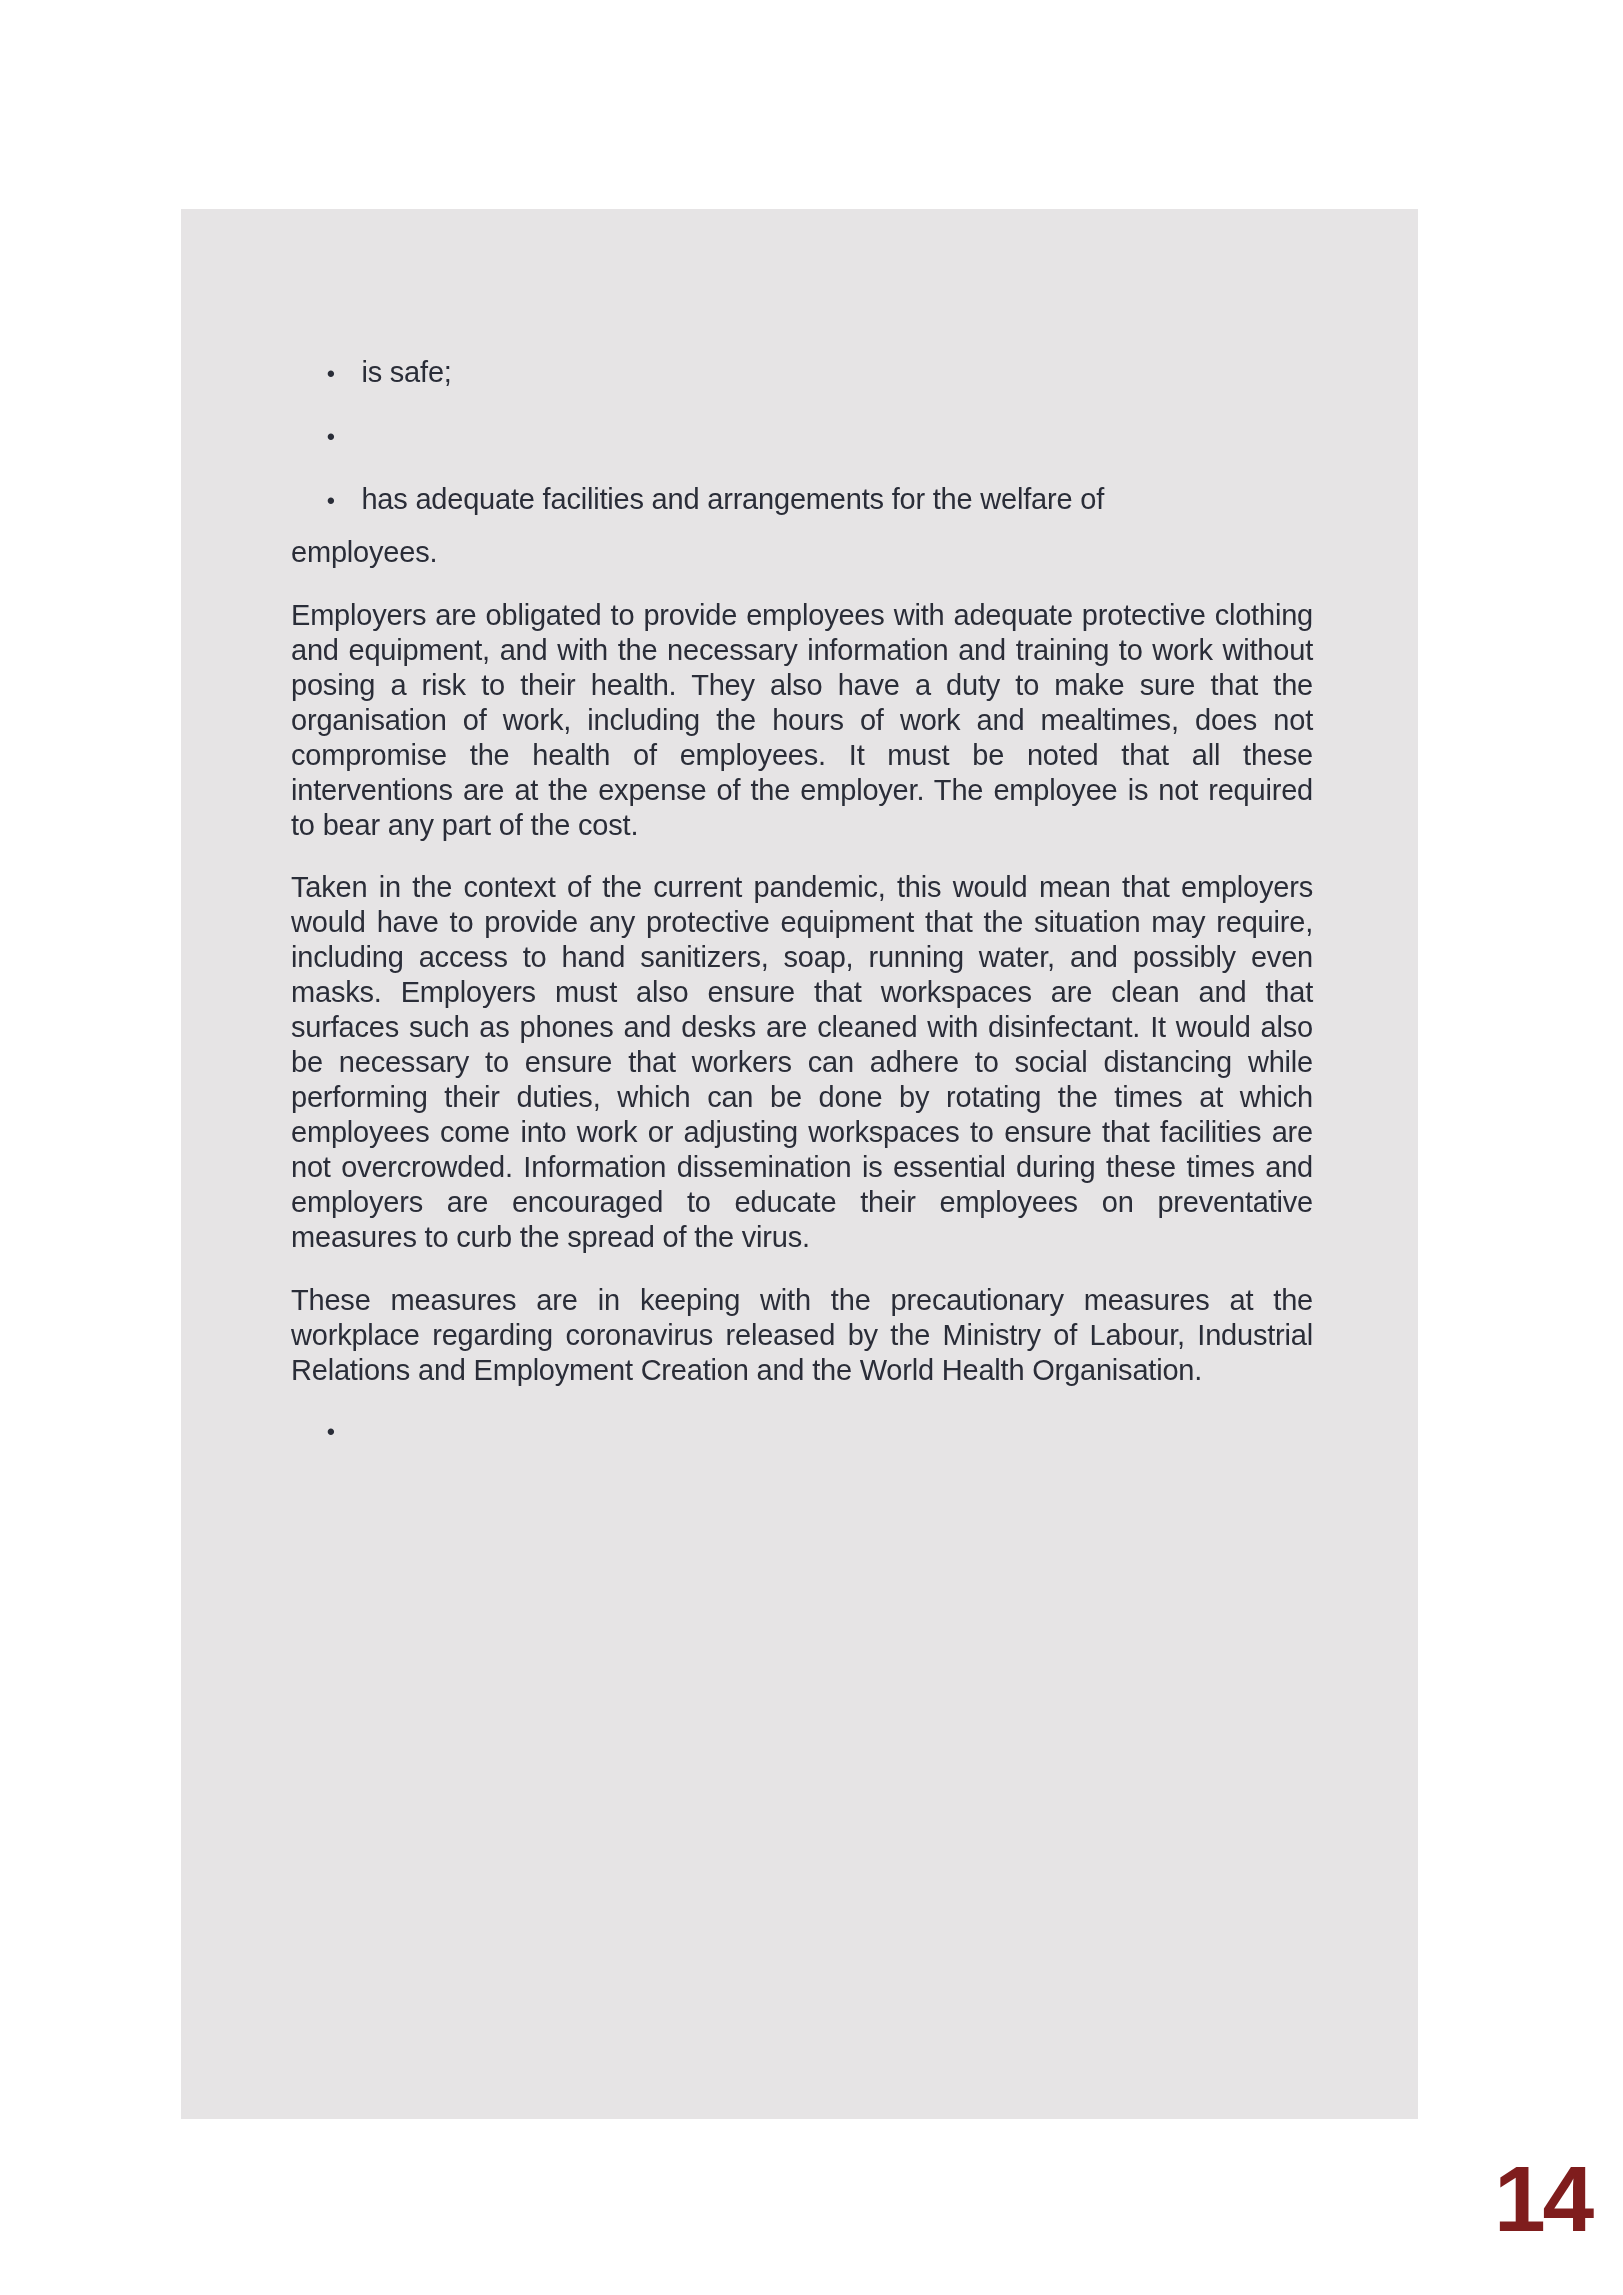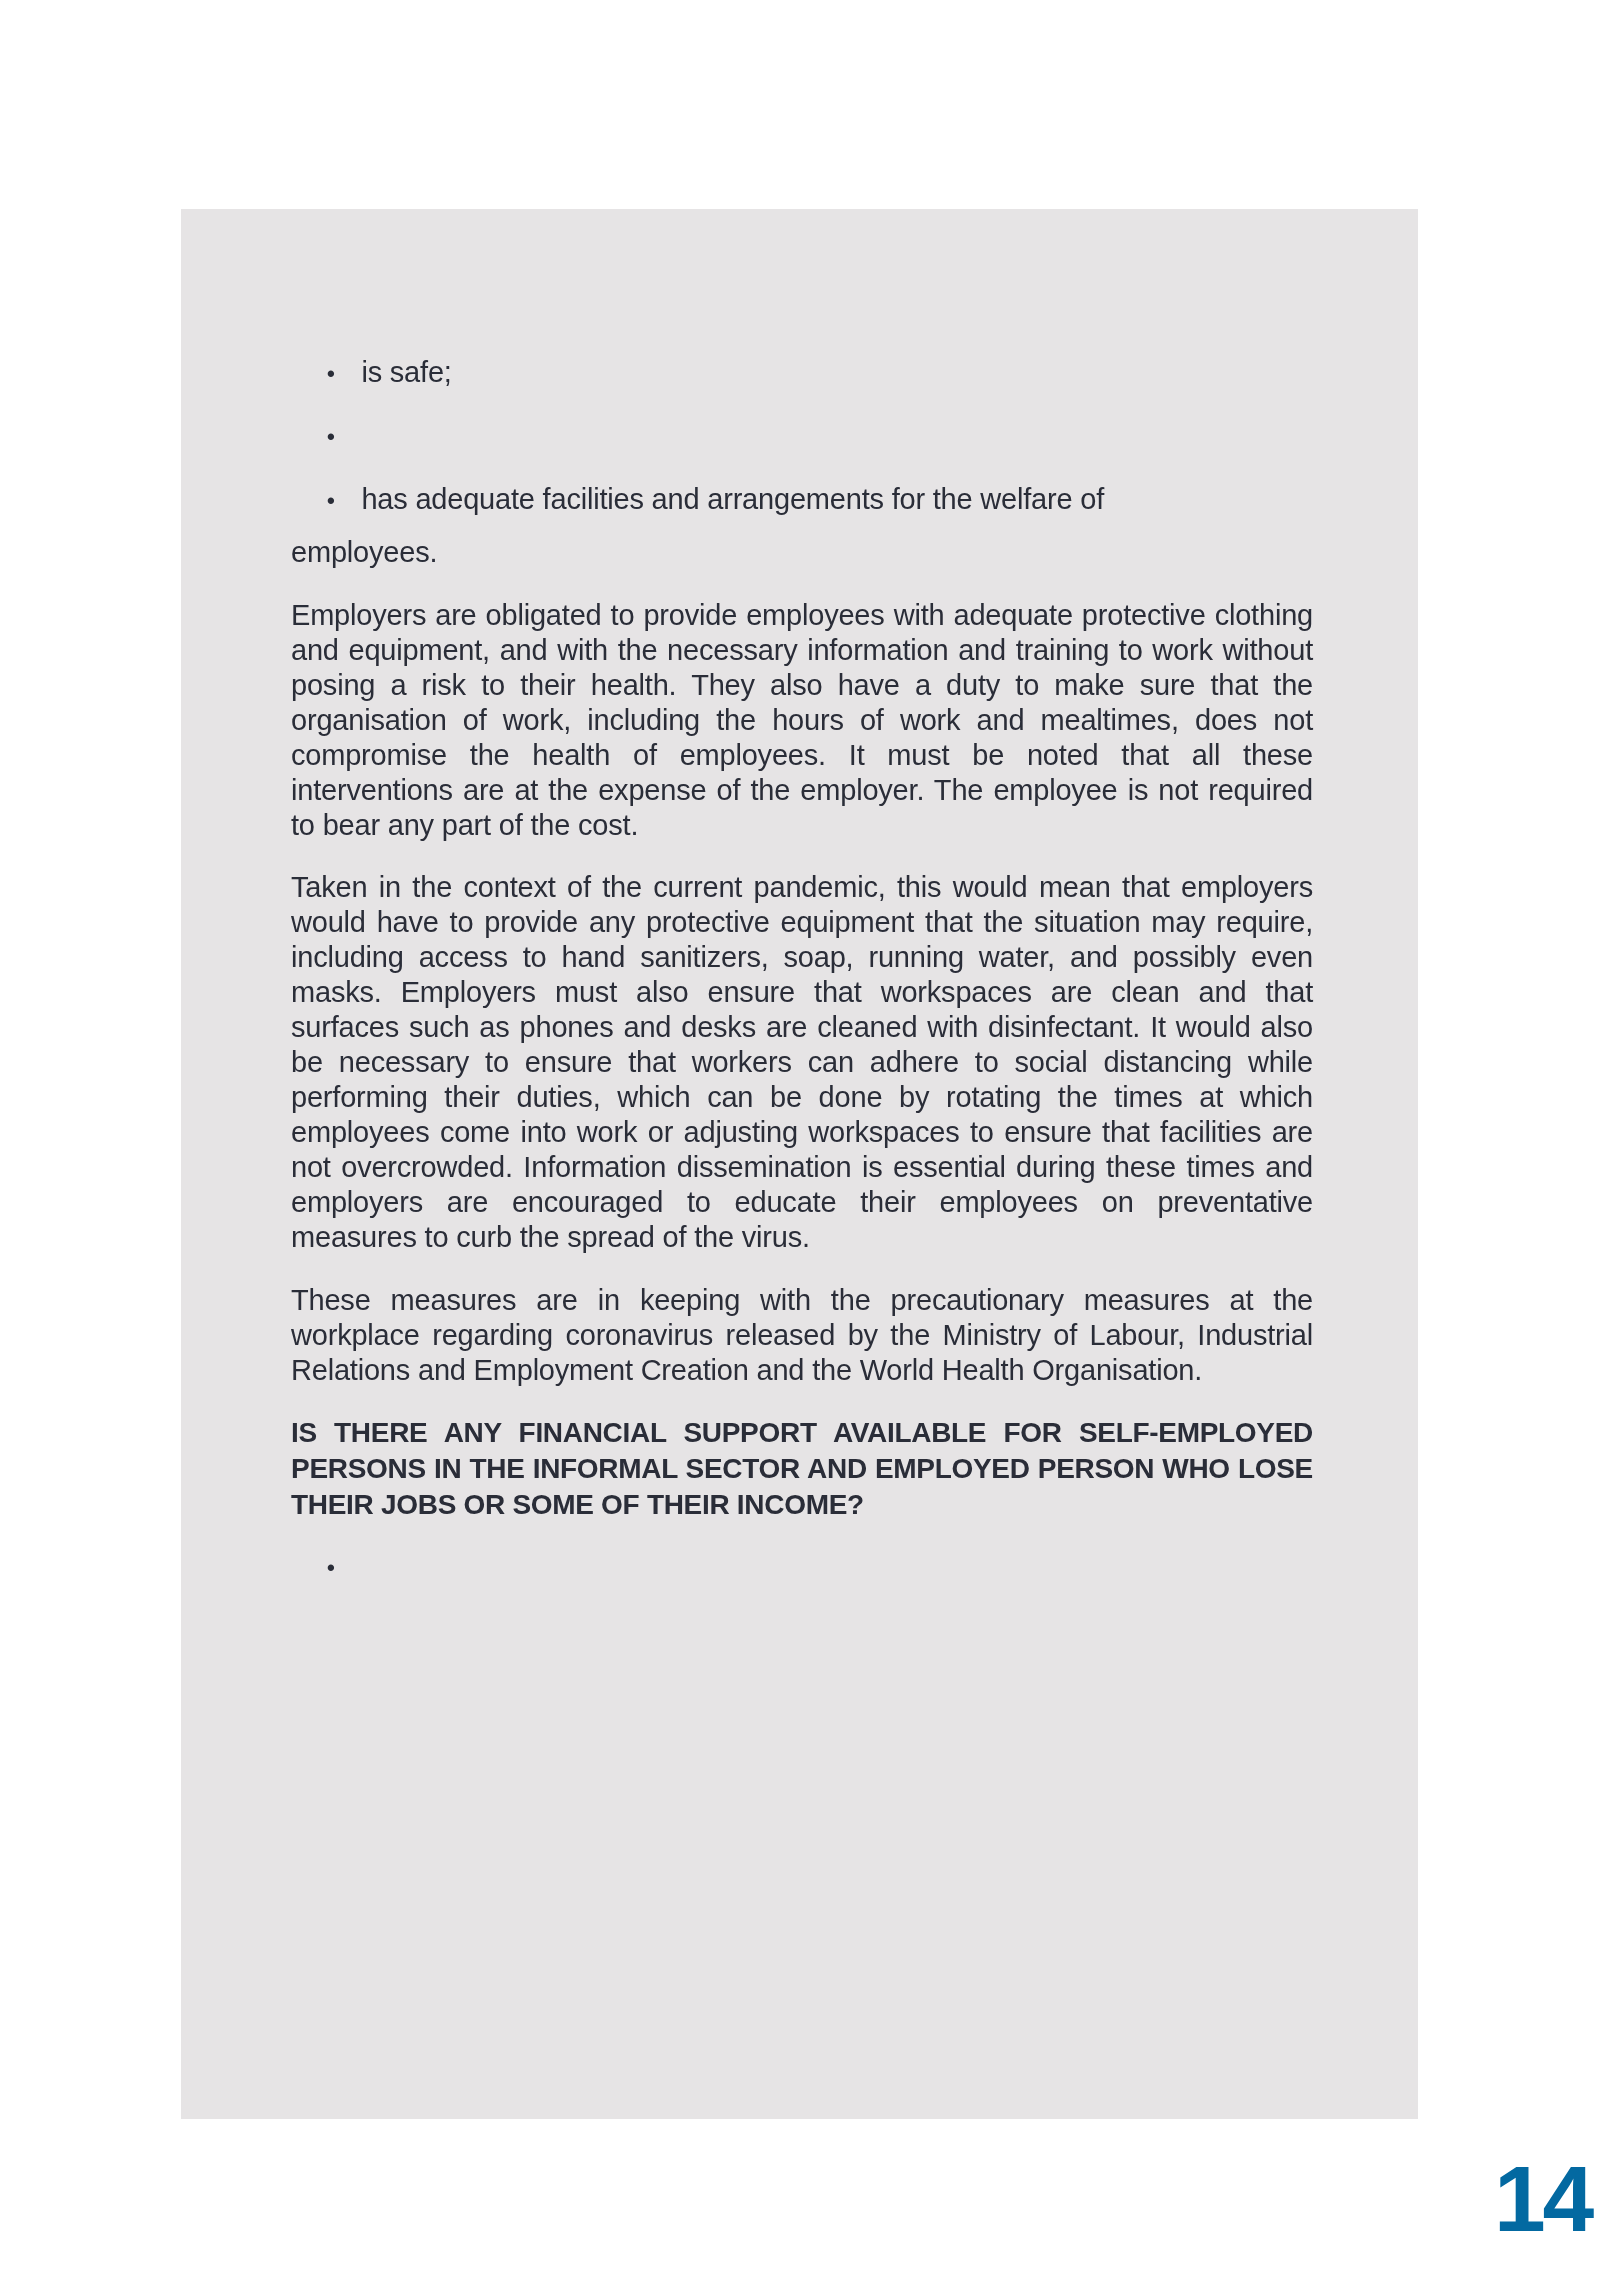--- a/index.html
+++ b/index.html
@@ -17,21 +17,21 @@
   .content p { margin: 0 0 27.5px 0; text-align: justify; text-align-last: left; }
   .bullet { display: flex; align-items: baseline; margin: 0 0 27.5px 0; }
   .bullet .dot { display: inline-block; width: 61px; text-align: center; flex: none; font-size: 23.6px; }
   .heading {
     font-weight: bold; font-size: 28px; line-height: 36px; text-align: justify; text-align-last: left;
     margin: 0 0 27.5px 0; letter-spacing: -0.3px;
   }
   .page-number {
     position: absolute; left: 1494px; top: 2153px;
     font-family: "Liberation Sans", sans-serif; font-weight: bold;
-    font-size: 93px; line-height: 93px; color: #0369a1; letter-spacing: -3.1px;
+    font-size: 93px; line-height: 93px; color: #7f1d1d; letter-spacing: -3.1px;
   }
   .inline-bullet-wide { display: inline-block; width: 80px; text-align: center; }
 </style>
 </head>
 <body>
 
 <div class="panel"></div>
 
 <div class="content">
 
@@ -45,21 +45,20 @@
   <div class="bullet" style="margin:0 0 0 9.4px;">
     <span class="dot">•</span>
     <span>has adequate facilities and arrangements for the welfare of</span>
   </div>
   <p style="margin-top:16px;">employees.</p>
 
   <p>Employers are obligated to provide employees with adequate protective clothing and equipment, and with the necessary information and training to work without posing a risk to their health. They also have a duty to make sure that the organisation of work, including the hours of work and mealtimes, does not compromise the health of employees. It must be noted that all these interventions are at the expense of the employer. The employee is not required to bear any part of the cost.</p>
   <p>Taken in the context of the current pandemic, this would mean that employers would have to provide any protective equipment that the situation may require, including access to hand sanitizers, soap, running water, and possibly even masks. Employers must also ensure that workspaces are clean and that surfaces such as phones and desks are cleaned with disinfectant. It would also be necessary to ensure that workers can adhere to social distancing while performing their duties, which can be done by rotating the times at which employees come into work or adjusting workspaces to ensure that facilities are not overcrowded. Information dissemination is essential during these times and employers are encouraged to educate their employees on preventative measures to curb the spread of the virus.</p>
   <p>These measures are in keeping with the precautionary measures at the workplace regarding coronavirus released by the Ministry of Labour, Industrial Relations and Employment Creation and the World Health Organisation.</p>
 
-  <div class="heading">IS THERE ANY FINANCIAL SUPPORT AVAILABLE FOR SELF-EMPLOYED PERSONS IN THE INFORMAL SECTOR AND EMPLOYED PERSON WHO LOSE THEIR JOBS OR SOME OF THEIR INCOME?</div>
 
 
 
   <div class="bullet" style="margin-left:9.4px;">
     <span class="dot">•</span>
   </div>
 </div>
 
 <div class="page-number">14</div>
 

